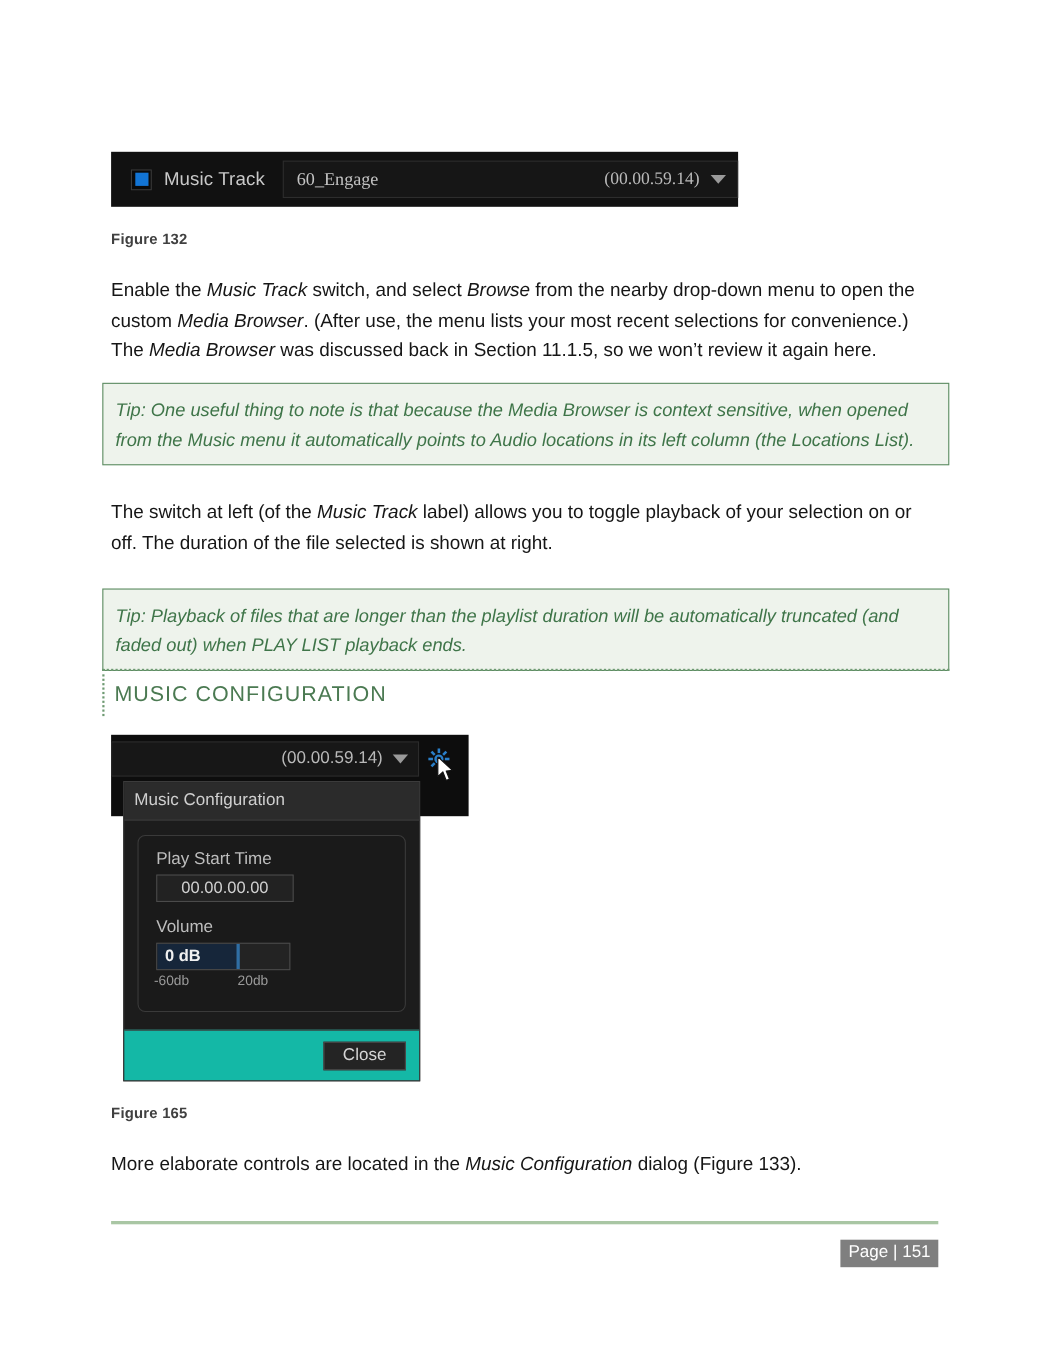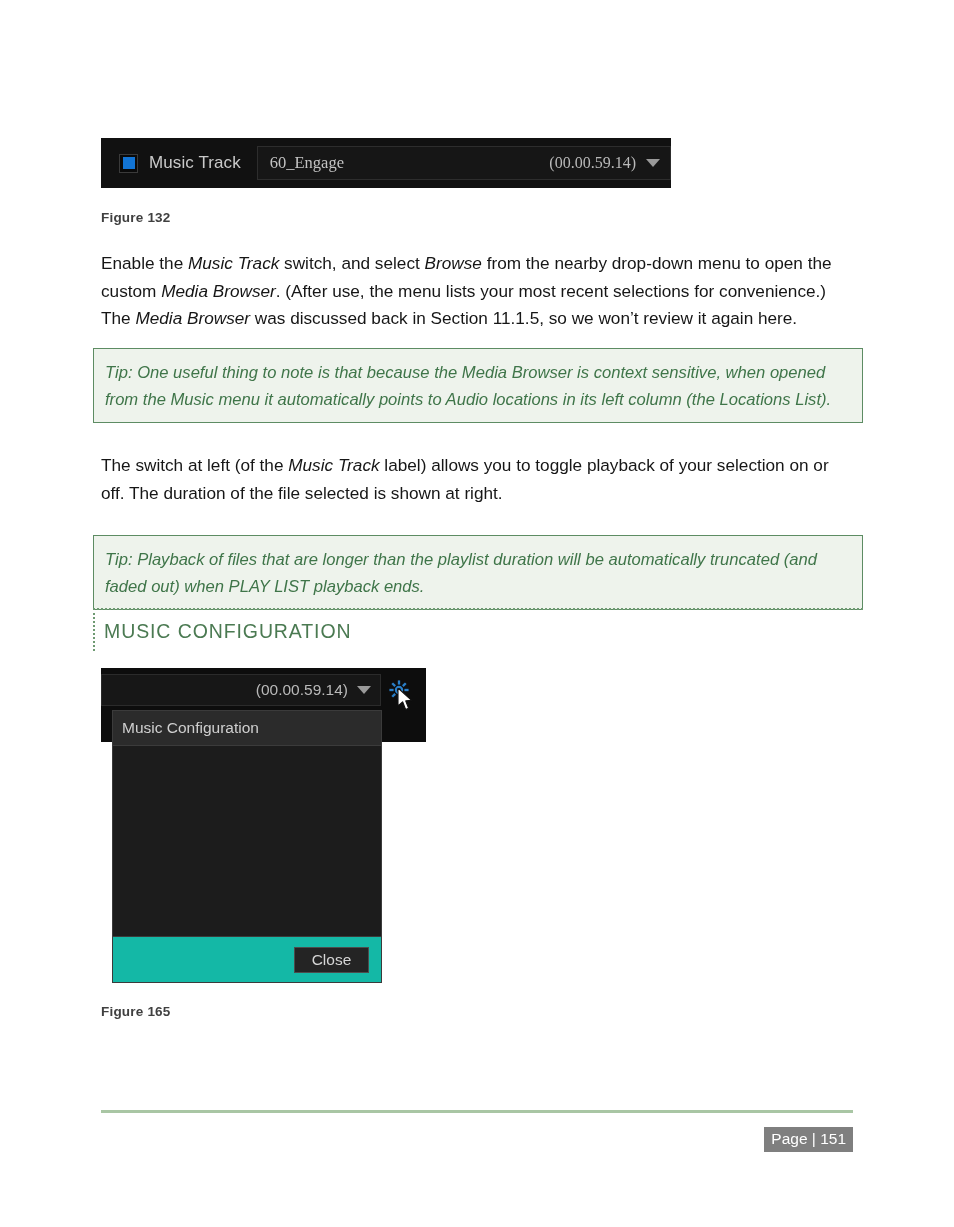--- a/index.html
+++ b/index.html
@@ -395,26 +395,47 @@
       </svg>
 
       <svg class="cursor-arrow" viewBox="0 0 18 24">
         <polygon points="1,0 1,18 5.6,13.8 8.6,21.5 11.6,20.2 8.7,12.9 14.6,12.4" fill="#ffffff" stroke="#111111" stroke-width="1.1" stroke-linejoin="round"></polygon>
       </svg>
     </div>
 
     <div class="dlg">
       <div class="dlg-title">Music Configuration</div>
 
+      <div class="dlg-body">
+        <div class="group-box">
+
+          <div class="field-label">Play Start Time</div>
+          <div class="time-field">00.00.00.00</div>
+
+          <div class="field-label">Volume</div>
+          <div class="vol-slider">
+            <div class="vol-fill"></div>
+            <div class="vol-handle"></div>
+            <div class="vol-value">0 dB</div>
+          </div>
+          <div class="vol-scale">
+            <span class="vol-min">-60db</span>
+            <span class="vol-max">20db</span>
+          </div>
+        </div>
+      </div>
 
       <div class="dlg-footer">
         <div class="close-btn">Close</div>
       </div>
     </div>
   </div>
 
   <div class="fig-caption" style="left:101px; top:1004px;">Figure 165</div>
 
+  <div class="para" style="top:1045px;">
+    <span>More elaborate controls are located in the </span><i>Music Configuration</i><span> dialog (Figure 133).</span>
+  </div>
 
   <div class="footer-rule"></div>
   <div class="page-badge">Page  |  151</div>
 
 </div>
 
 </body></html>

